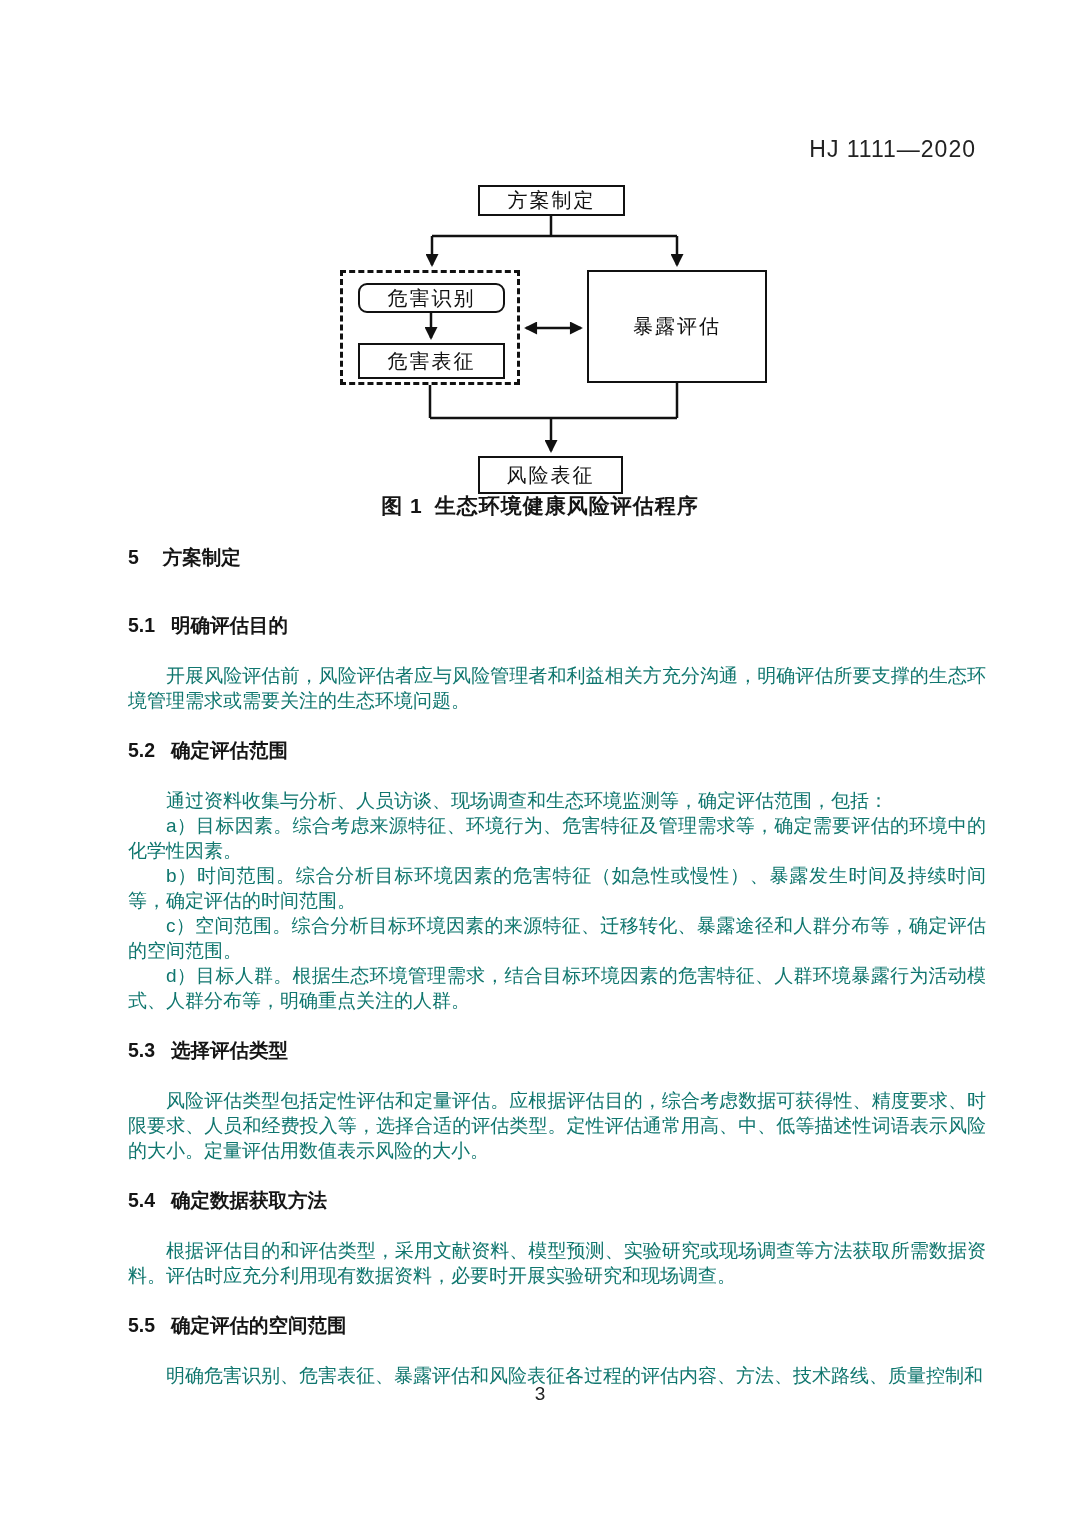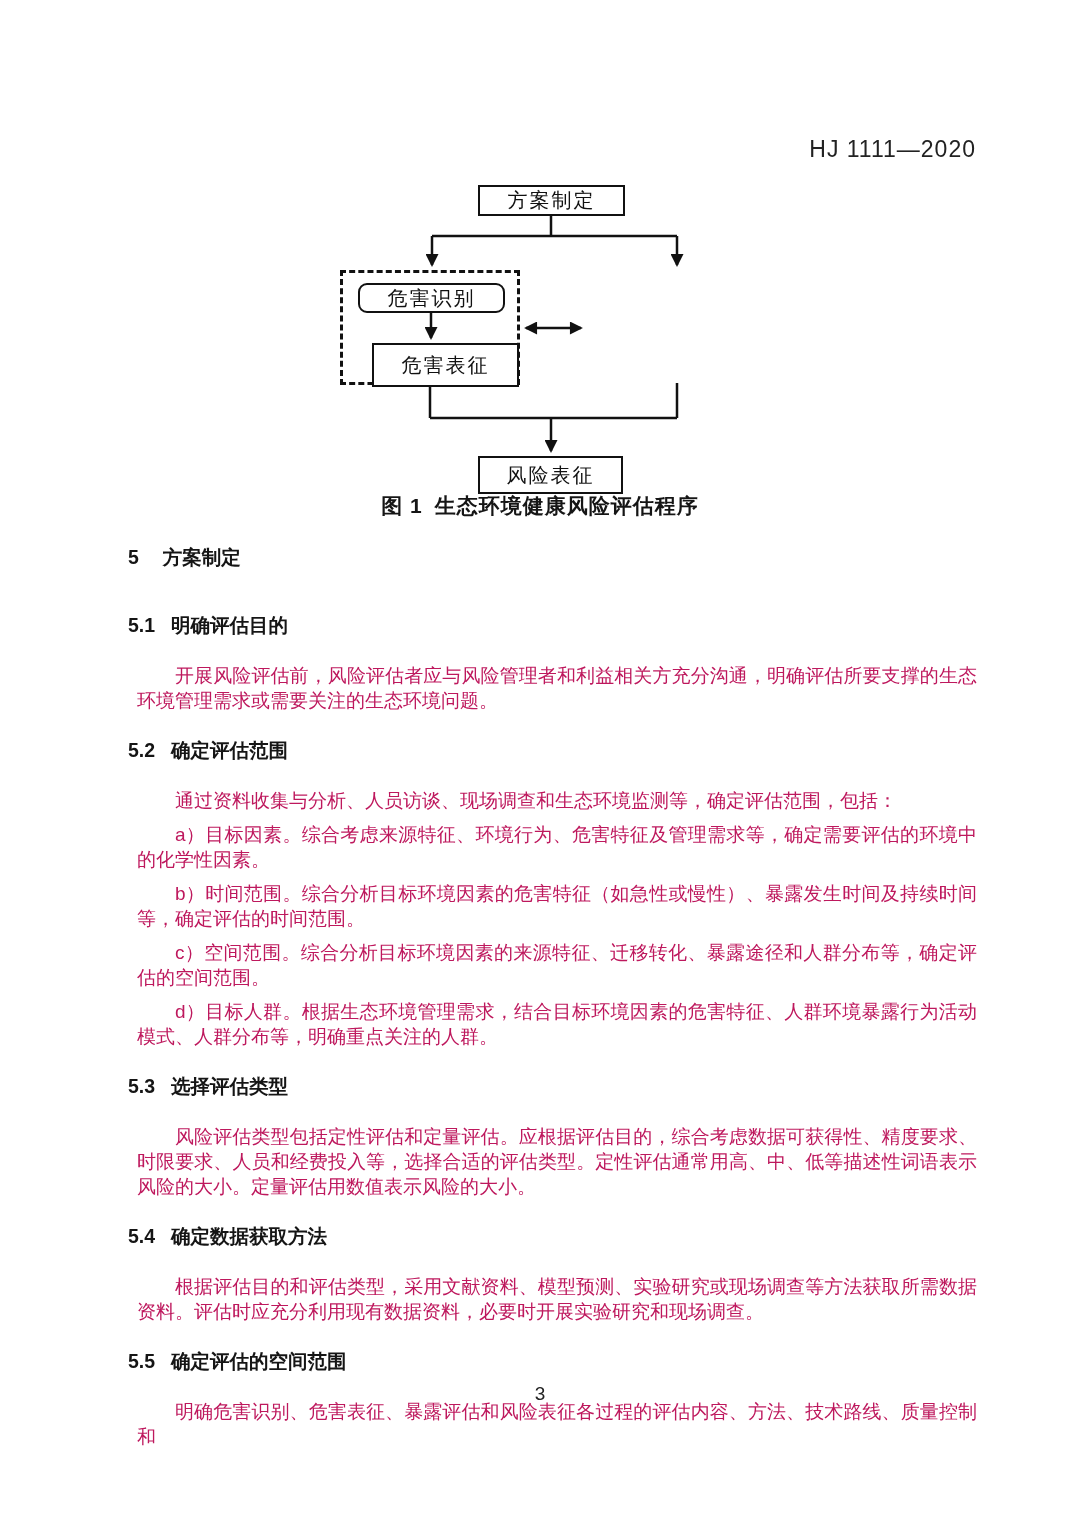--- a/index.html
+++ b/index.html
@@ -49,23 +49,23 @@
   .h1,.h2{
     font-weight:bold;color:#151515;
     font-size:19.5px;line-height:25px;
     margin:0;
   }
   .h1{margin-bottom:43px;}
   .h2{margin-top:25px;margin-bottom:25px;}
   .h1 .sec-no{margin-right:24px;}
   .h2 .sec-no{margin-right:16px;}
   .content p{
-    margin:9px;
+    margin:0;
     text-indent:38px;
-    color:#be185d;
+    color:#0f766e;
   }
   .page-no{
     position:absolute;top:1383px;left:0;width:1080px;
     text-align:center;font-size:19px;color:#222;
   }
 </style>
 </head>
 <body>
 
 <div class="page">
@@ -95,24 +95,27 @@
     <div class="fc-box" style="left:478px;top:15px;width:147px;height:31px;">
       <span>方案制定</span>
     </div>
 
     <div class="fc-dashed" style="left:340px;top:100px;width:180px;height:115px;"></div>
 
     <div class="fc-box" style="left:358px;top:113px;width:147px;height:30px;border-radius:9px;">
       <span>危害识别</span>
     </div>
 
-    <div class="fc-box" style="left:372px;top:173px;width:147px;height:44px;">
+    <div class="fc-box" style="left:358px;top:173px;width:147px;height:36px;">
       <span>危害表征</span>
     </div>
 
+    <div class="fc-box" style="left:587px;top:100px;width:180px;height:113px;">
+      <span>暴露评估</span>
+    </div>
 
     <div class="fc-box" style="left:478px;top:286px;width:145px;height:38px;">
       <span>风险表征</span>
     </div>
 
     <div class="fc-caption">
       <span class="cap-no">图 1</span><span>生态环境健康风险评估程序</span>
     </div>
   </div>
 

